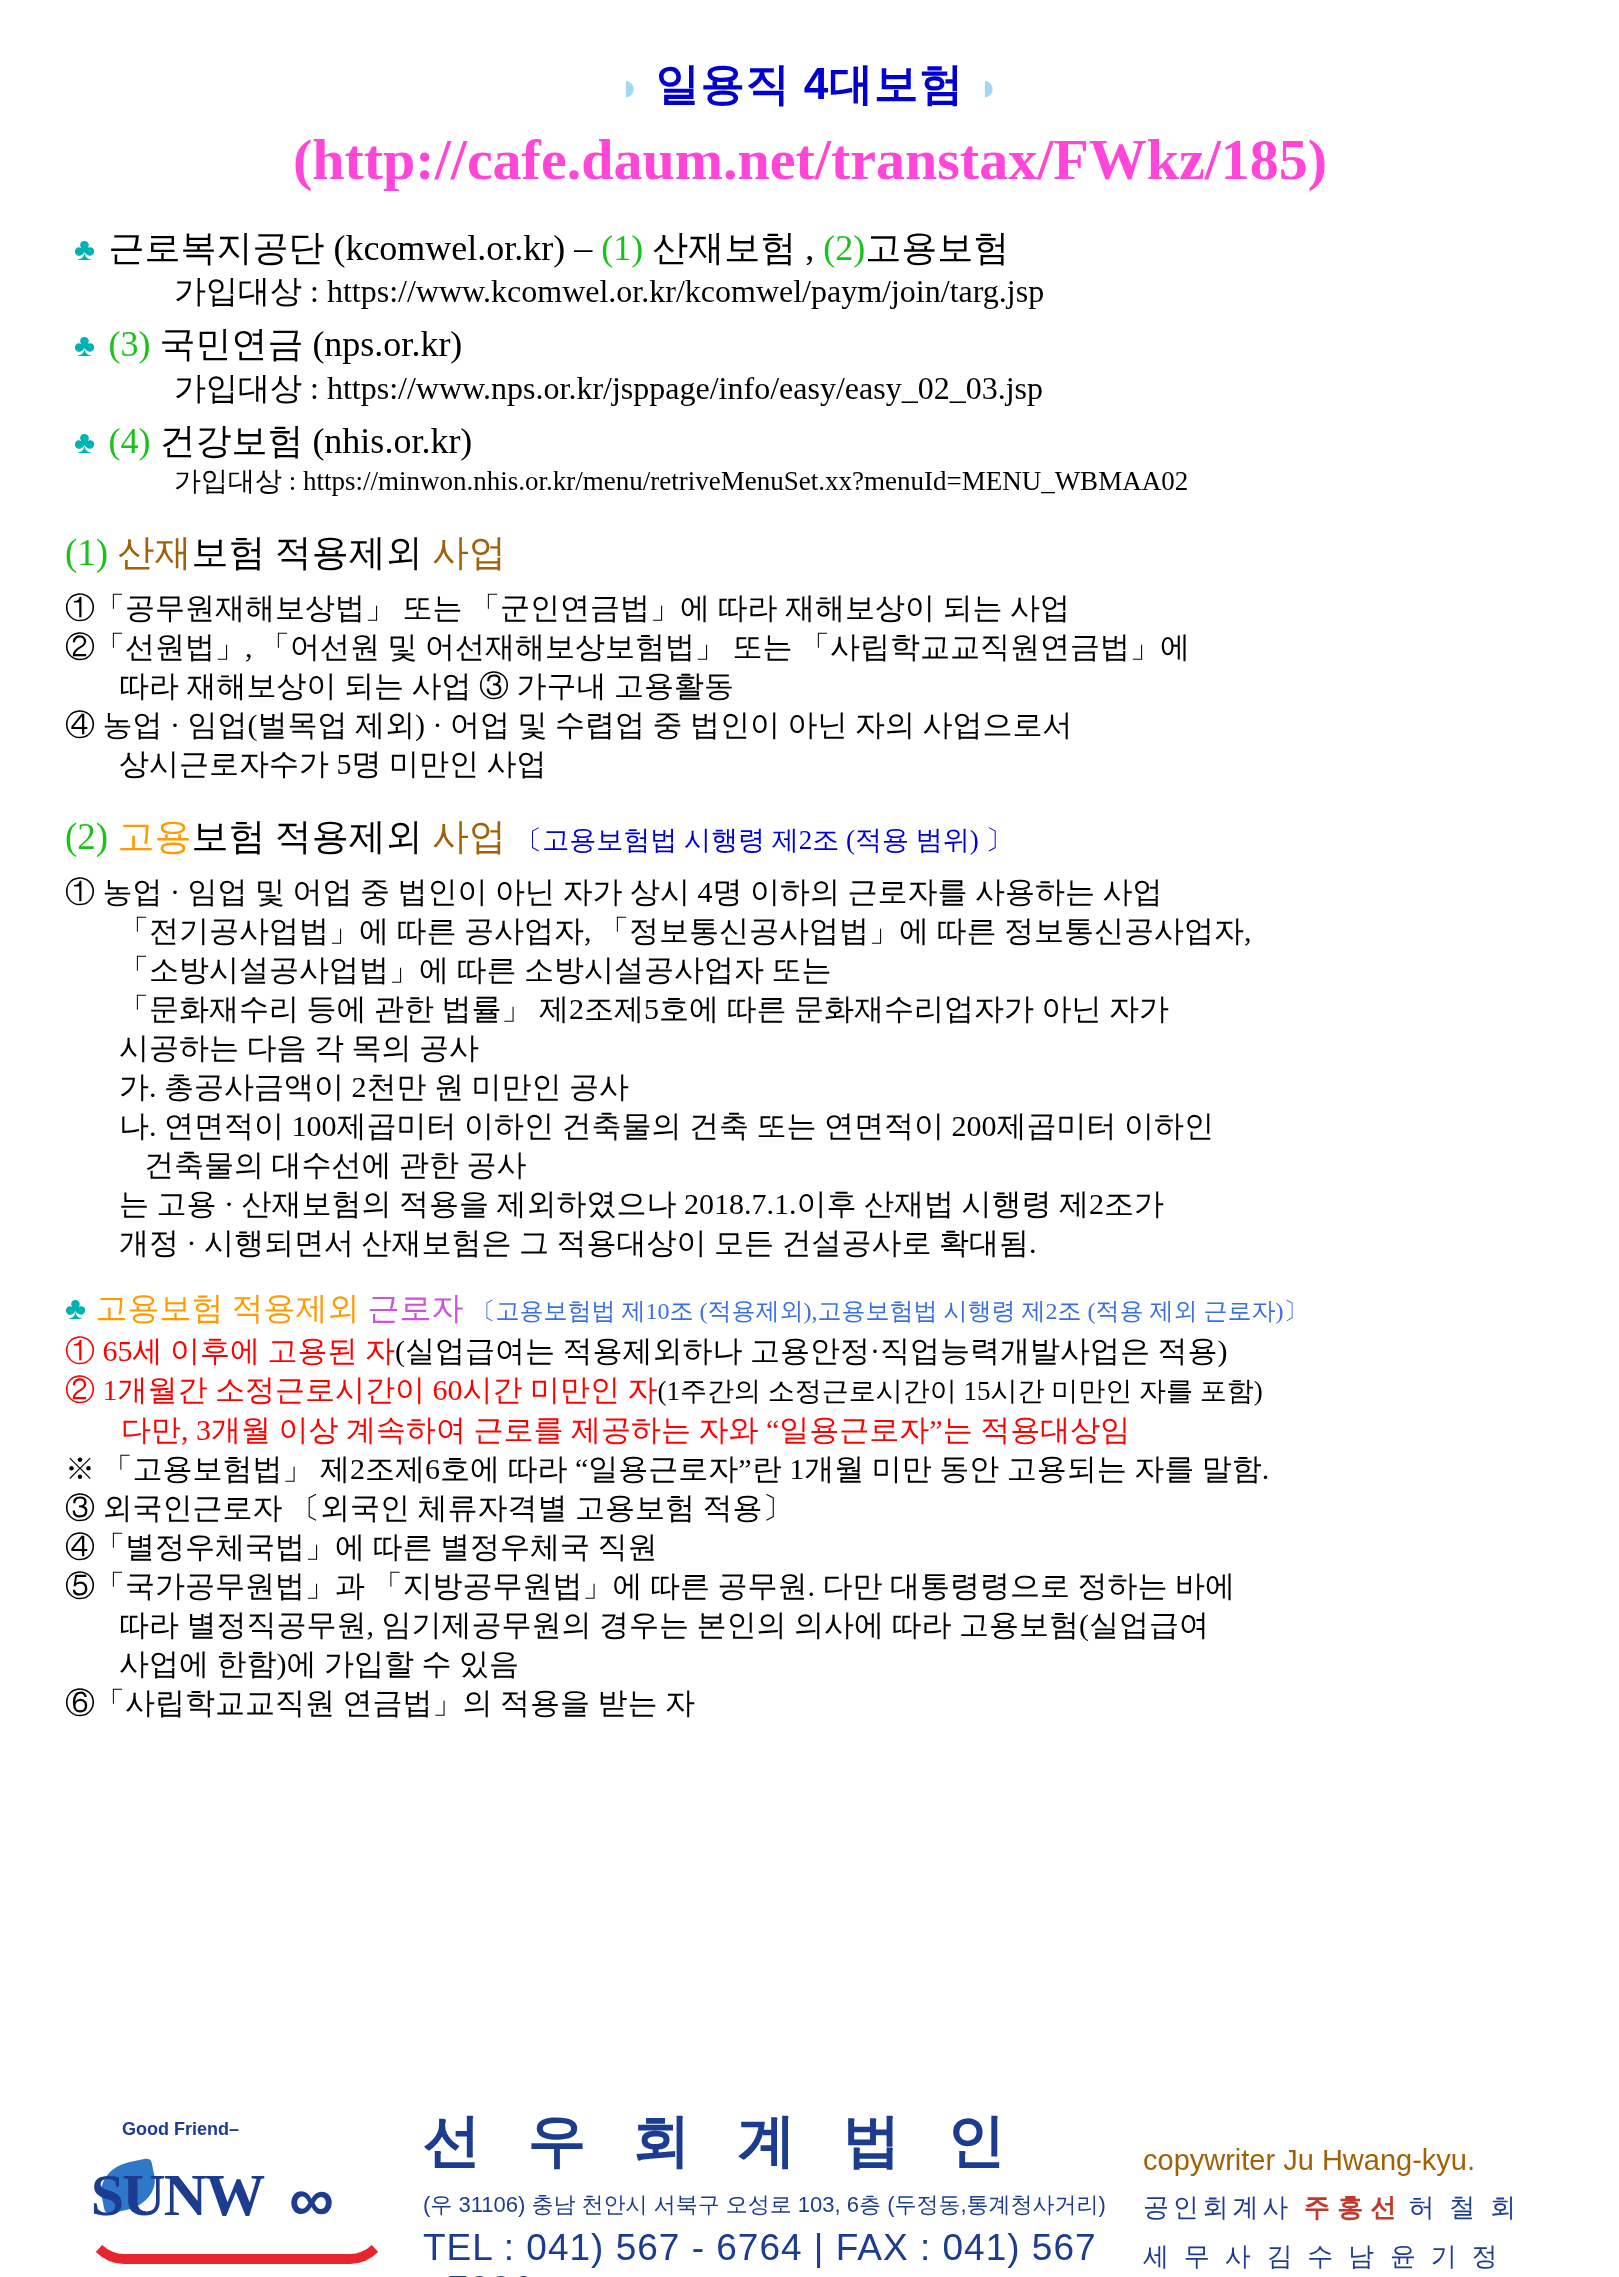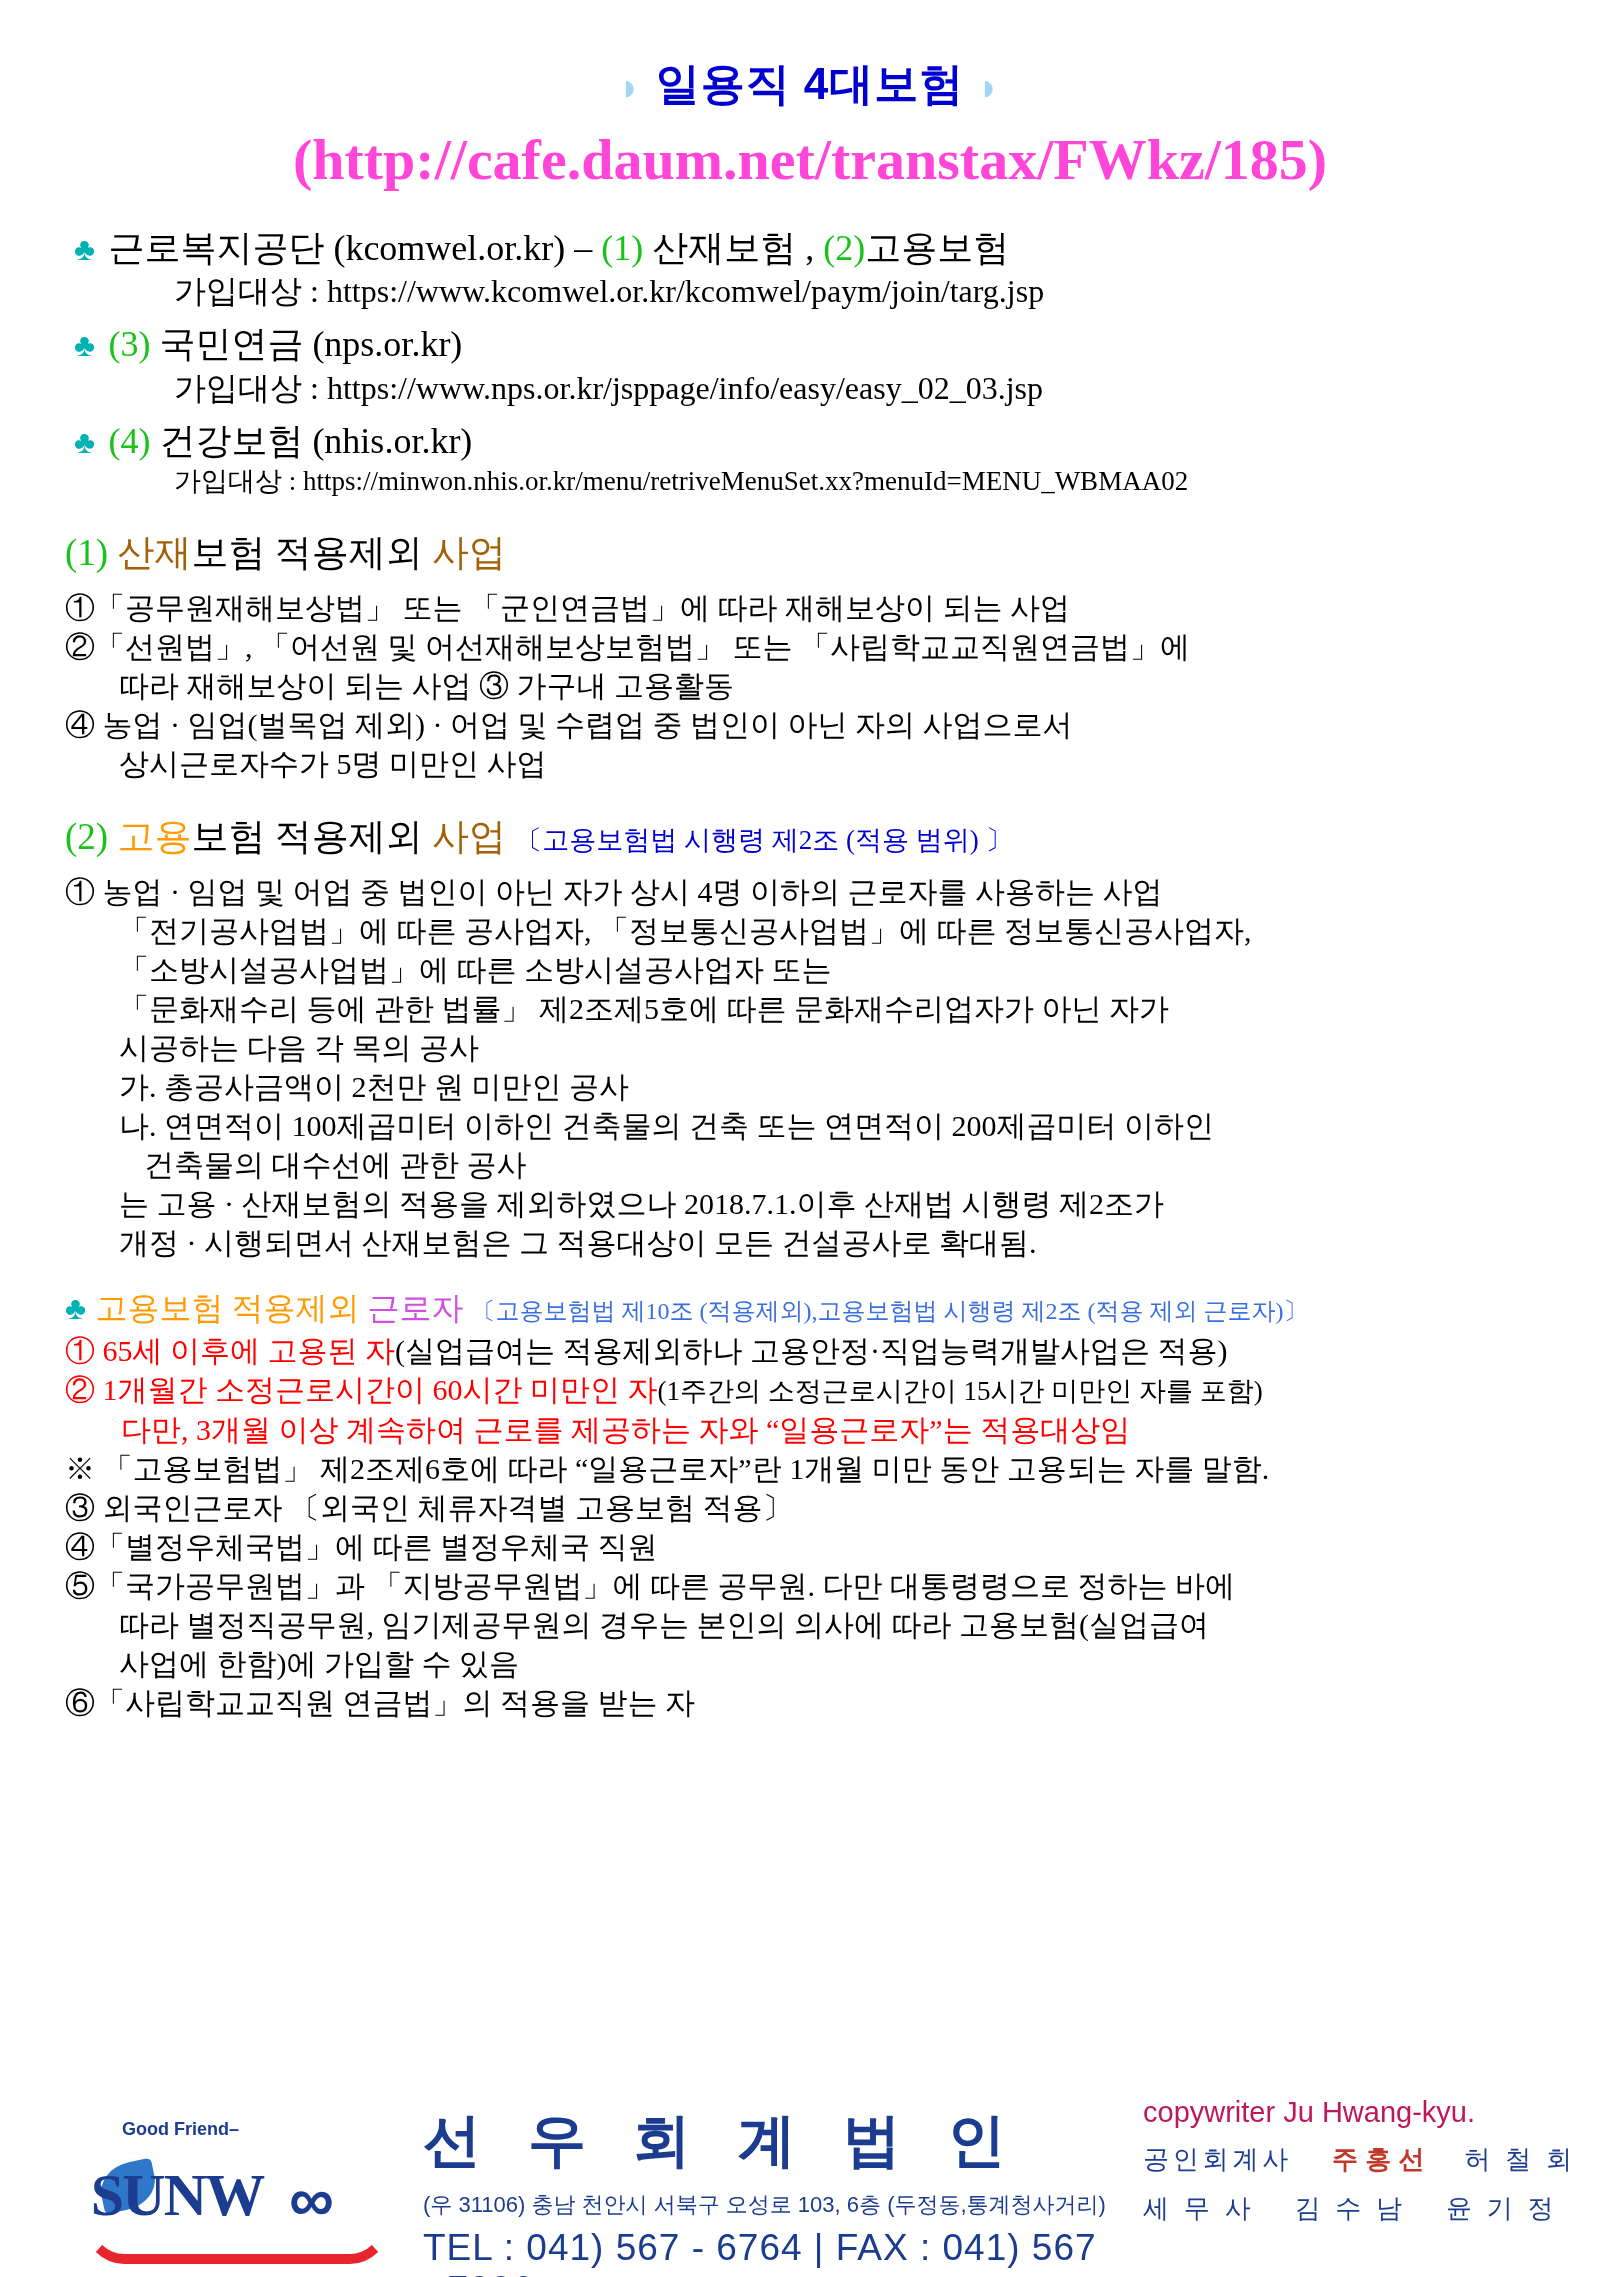--- a/index.html
+++ b/index.html
@@ -152,26 +152,26 @@
   .firm .tel {
     font-family:"Liberation Sans", sans-serif;
     font-size:37px; color:#1b3c8f; margin-top:7.7px; letter-spacing:1px;
   }
 
   .copy {
     position:absolute; left:1143px; top:44px; width:442px;
   }
   .copy .cw {
     font-family:"Liberation Sans", sans-serif;
-    font-size:29px; color:#be185d;
+    font-size:29px; color:#a16207;margin-top:48px;
   }
   .copy .row {
     font-family:"Liberation Sans", sans-serif;
     font-size:26px; color:#1b3c8f; margin-top:13.4px;
-    display:flex; gap:40px; align-items:baseline;
+    display:flex; gap:12px; align-items:baseline;
   }
   .copy .row .lbl { letter-spacing:3.8px; }
   .copy .row .hi { color:#c0392b; font-weight:bold; }
   .copy .row .nm { letter-spacing:3.8px; }
 </style>
 </head>
 <body>
 
 <div class="page">
 

